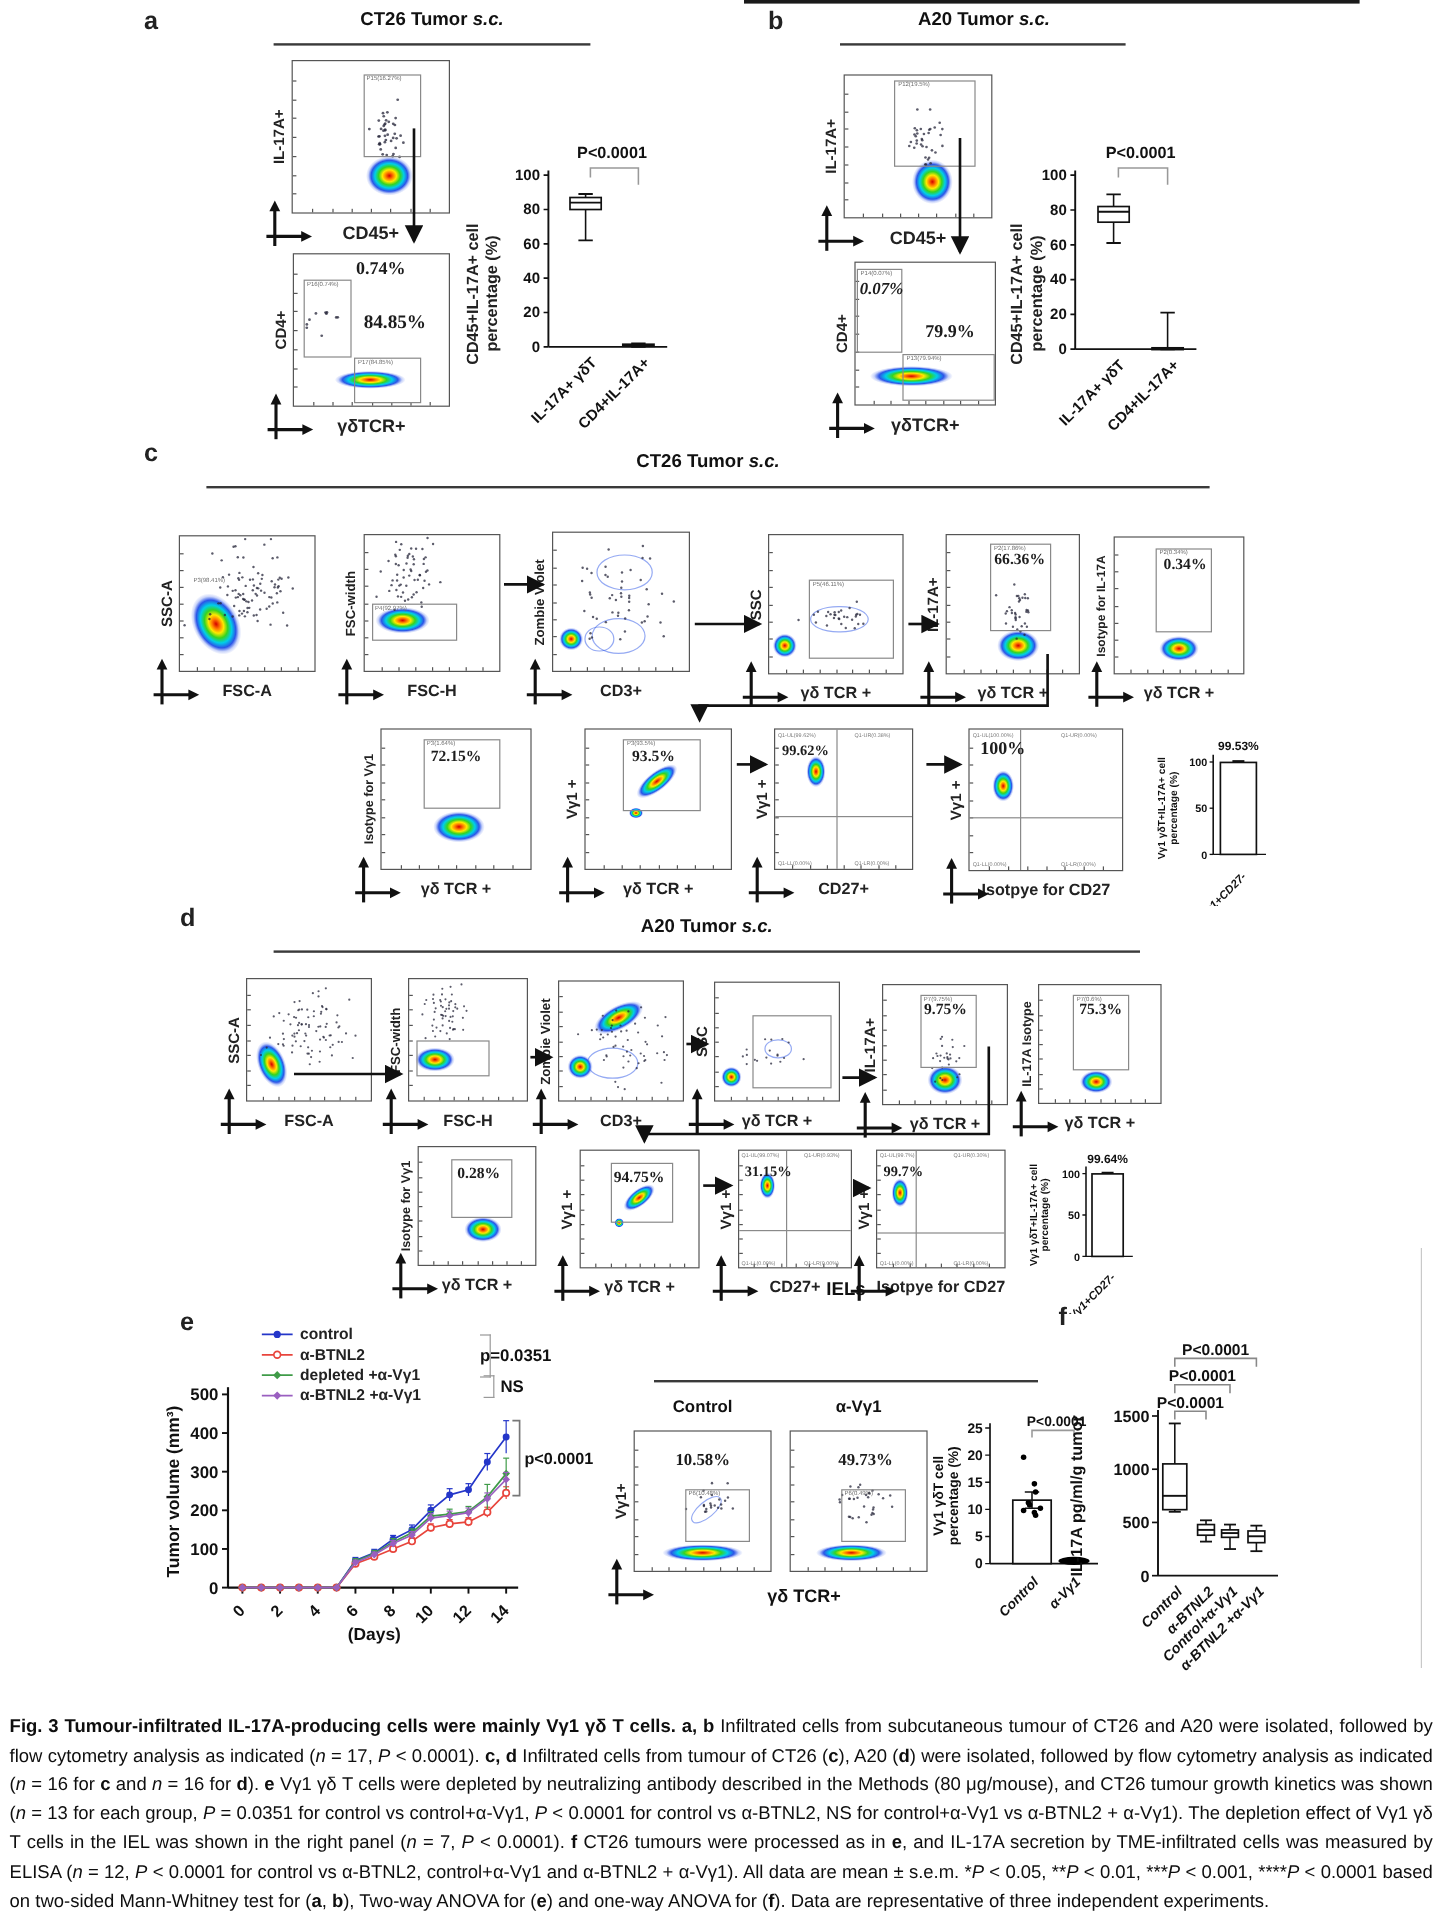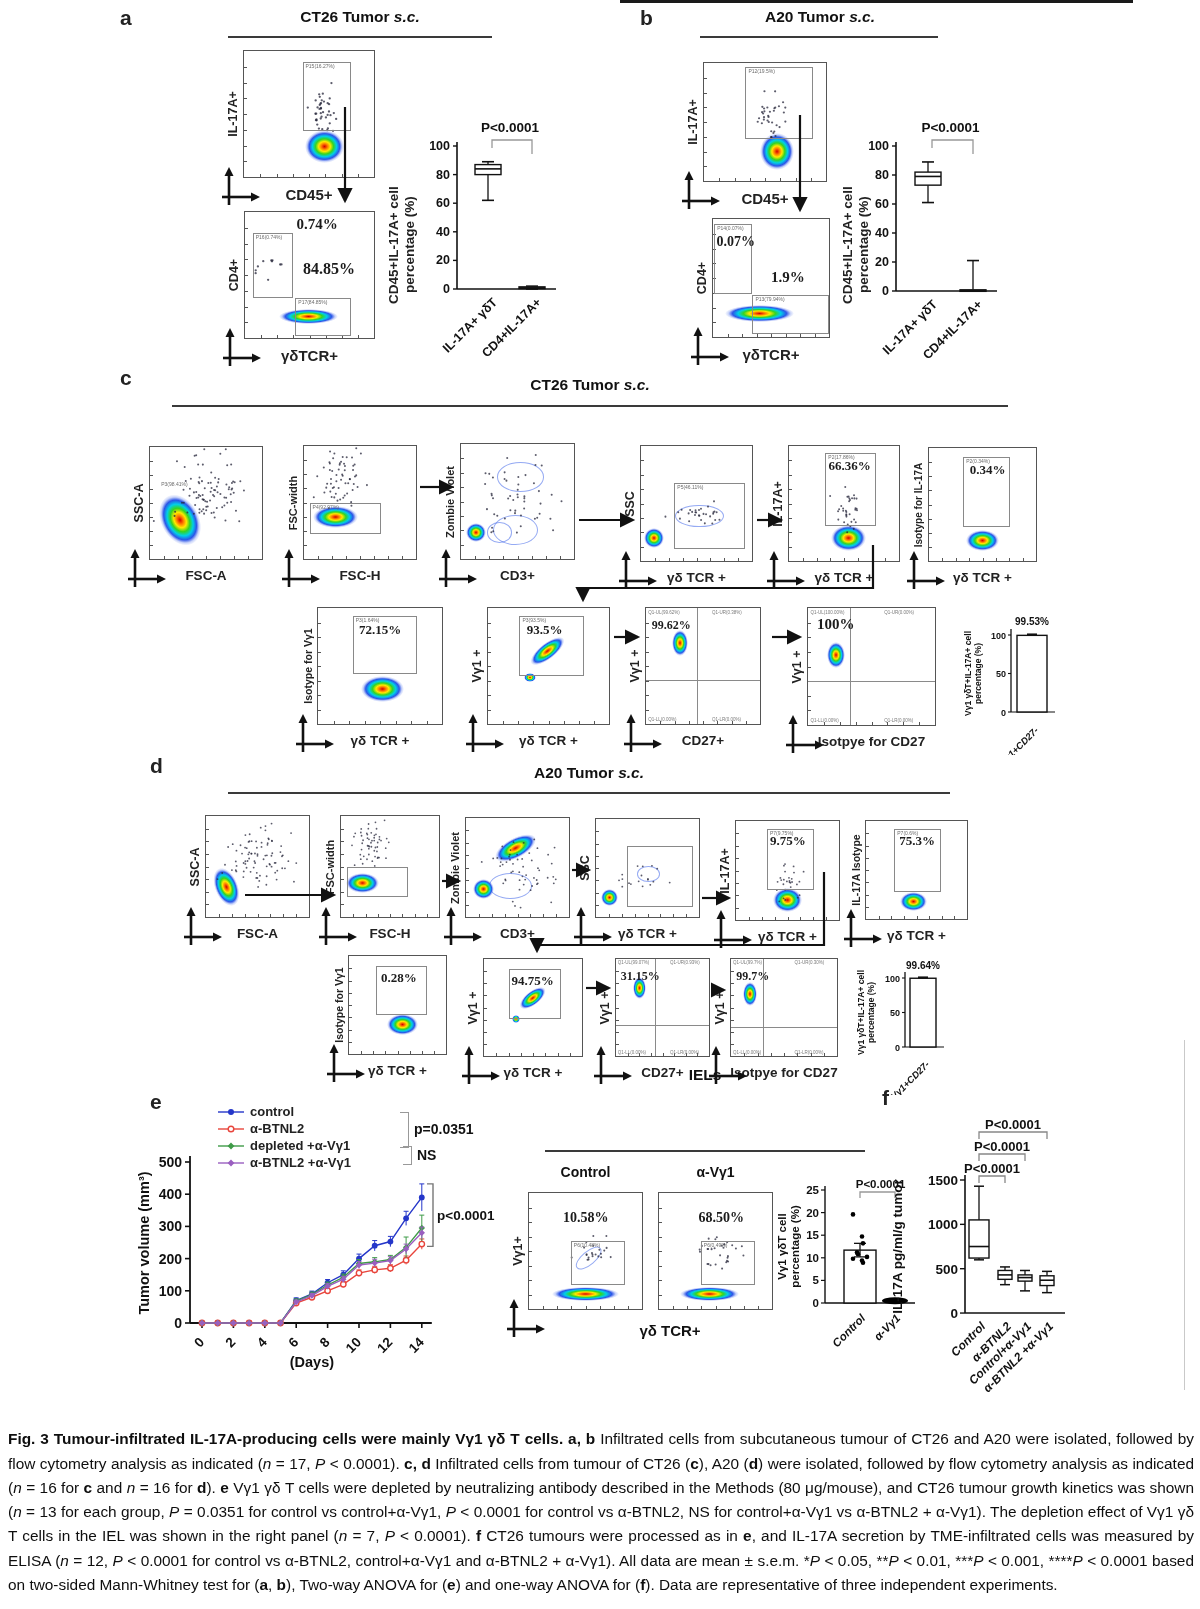--- a/index.html
+++ b/index.html
@@ -272,22 +272,22 @@
         <div class="fp-tick" style="top: 75%; left: 0px; width: 3px; height: 1px;"></div>
         <div class="fp-tick" style="left: 87.5%; bottom: 0px; width: 1px; height: 3px;"></div>
         <div class="fp-tick" style="top: 87.5%; left: 0px; width: 3px; height: 1px;"></div>
         <div class="fp-blob" style="left: 10%; top: 73%; width: 60%; height: 14%; transform: rotate(0deg);"></div>
         <div class="fp-gate" style="left: 1%; top: 4%; width: 31%; height: 58%;">
           <div class="fp-gate-l">P14(0.07%)</div>
         </div>
         <div class="fp-gate" style="left: 34%; top: 64%; width: 64%; height: 32%;">
           <div class="fp-gate-l">P13(79.94%)</div>
         </div>
-        <div class="fp-pct" style="left: 3%; top: 13%; font-size: 14px;">0.07%</div>
-        <div class="fp-pct" style="left: 50%; top: 42%; font-size: 15px;">1.9%</div>
+        <div class="fp-pct" style="left: 3%; top: 13%; font-size: 14px; font-style: italic;">0.07%</div>
+        <div class="fp-pct" style="left: 50%; top: 42%; font-size: 15px;">79.9%</div>
       </div>
       <div class="fp-yl" style="font-size: 12.5px;">CD4+</div>
       <div class="fp-xl" style="font-size: 15px;">γδTCR+</div>
       <svg class="fp-ax" viewBox="0 0 46 46">
         <line x1="13" y1="42" x2="13" y2="12" stroke="#111" stroke-width="2.6"></line>
         <polygon points="13,4 8.5,13 17.5,13" fill="#111"></polygon>
         <line x1="6" y1="34" x2="36" y2="34" stroke="#111" stroke-width="2.6"></line>
         <polygon points="44,34 35,29.5 35,38.5" fill="#111"></polygon>
       </svg>
     </div>
@@ -1534,21 +1534,21 @@
           <circle cx="46.533581416743495" cy="48.40798046439886" r="0.9" fill="#26263a" opacity="0.75"></circle>
           <circle cx="60.30080982763321" cy="42.35363221168518" r="0.9" fill="#26263a" opacity="0.75"></circle>
           <circle cx="36.25836708210409" cy="50.69409738108516" r="0.9" fill="#26263a" opacity="0.75"></circle>
           <circle cx="60.17487814618896" cy="58.534333143383265" r="0.9" fill="#26263a" opacity="0.75"></circle>
           <circle cx="64.76981171779335" cy="45.020631346851594" r="0.9" fill="#26263a" opacity="0.75"></circle>
           <circle cx="57.88878488820046" cy="44.37564108148217" r="0.9" fill="#26263a" opacity="0.75"></circle>
         </svg>
         <div class="fp-gate" style="left: 37%; top: 41%; width: 46%; height: 37%;">
           <div class="fp-gate-l">P6(0.49%)</div>
         </div>
-        <div class="fp-pct" style="left: 35%; top: 15%; font-size: 14px;">68.50%</div>
+        <div class="fp-pct" style="left: 35%; top: 15%; font-size: 14px;">49.73%</div>
       </div>
     </div>
 
   <div class="abs" style="left:415px;top:118px;width:155px;height:245px"><svg width="155" height="245">
         <line x1="42" y1="24" x2="42" y2="171" stroke="#111" stroke-width="1.6"></line>
         <line x1="42" y1="171" x2="141" y2="171" stroke="#111" stroke-width="1.4"></line>
         <line x1="38" y1="171" x2="42" y2="171" stroke="#111" stroke-width="1.4"></line>
         <text x="35" y="175" font-size="12.5" fill="#111" text-anchor="end" font-weight="600">0</text>
         <line x1="38" y1="142.39999999999998" x2="42" y2="142.39999999999998" stroke="#111" stroke-width="1.4"></line>
         <text x="35" y="146.39999999999998" font-size="12.5" fill="#111" text-anchor="end" font-weight="600">20</text>
@@ -1919,21 +1919,21 @@
         <span>depleted +α-Vγ1</span>
       </div>
       <div class="leg-row" style="left: 218px; top: 1155px;">
         <svg width="26" height="10">
           <line x1="0" y1="5" x2="26" y2="5" stroke="#9a5fc0" stroke-width="1.4"></line>
           <path d="M13 1.6 L16.4 5 L13 8.4 L9.6 5 z" fill="#9a5fc0"></path>
         </svg>
         <span>α-BTNL2 +α-Vγ1</span>
       </div>
       <div class="leg-bracket" style="left: 400px; top: 1112px; width: 8px; height: 34px;"></div>
-      <div class="leg-p" style="left: 414px; top: 1121px;">p=0.0351</div>
+      <div class="leg-p" style="left: 400px; top: 1121px;">p=0.0351</div>
       <div class="leg-bracket" style="left: 403px; top: 1146px; width: 8px; height: 17px;"></div>
       <div class="leg-p" style="left: 417px; top: 1146.5px;">NS</div>
     </div>
 
   <svg id="arrows" width="1200" height="1609" style="position:absolute;left:0;top:0;pointer-events:none">
     <defs>
       <marker id="ah" markerWidth="8" markerHeight="8" refX="6" refY="3.5" orient="auto">
         <path d="M0,0 L7,3.5 L0,7 z" fill="#111"></path>
       </marker>
     </defs>

